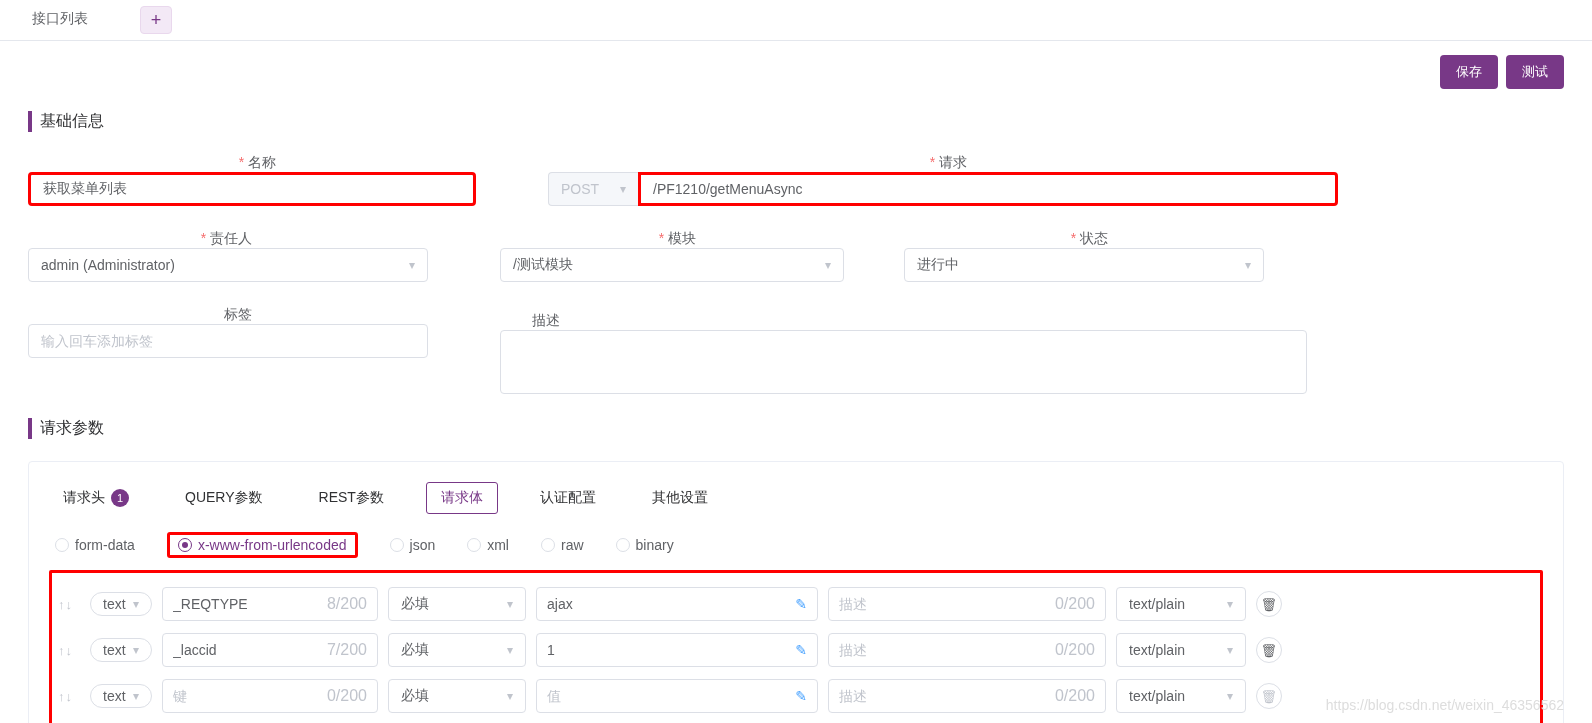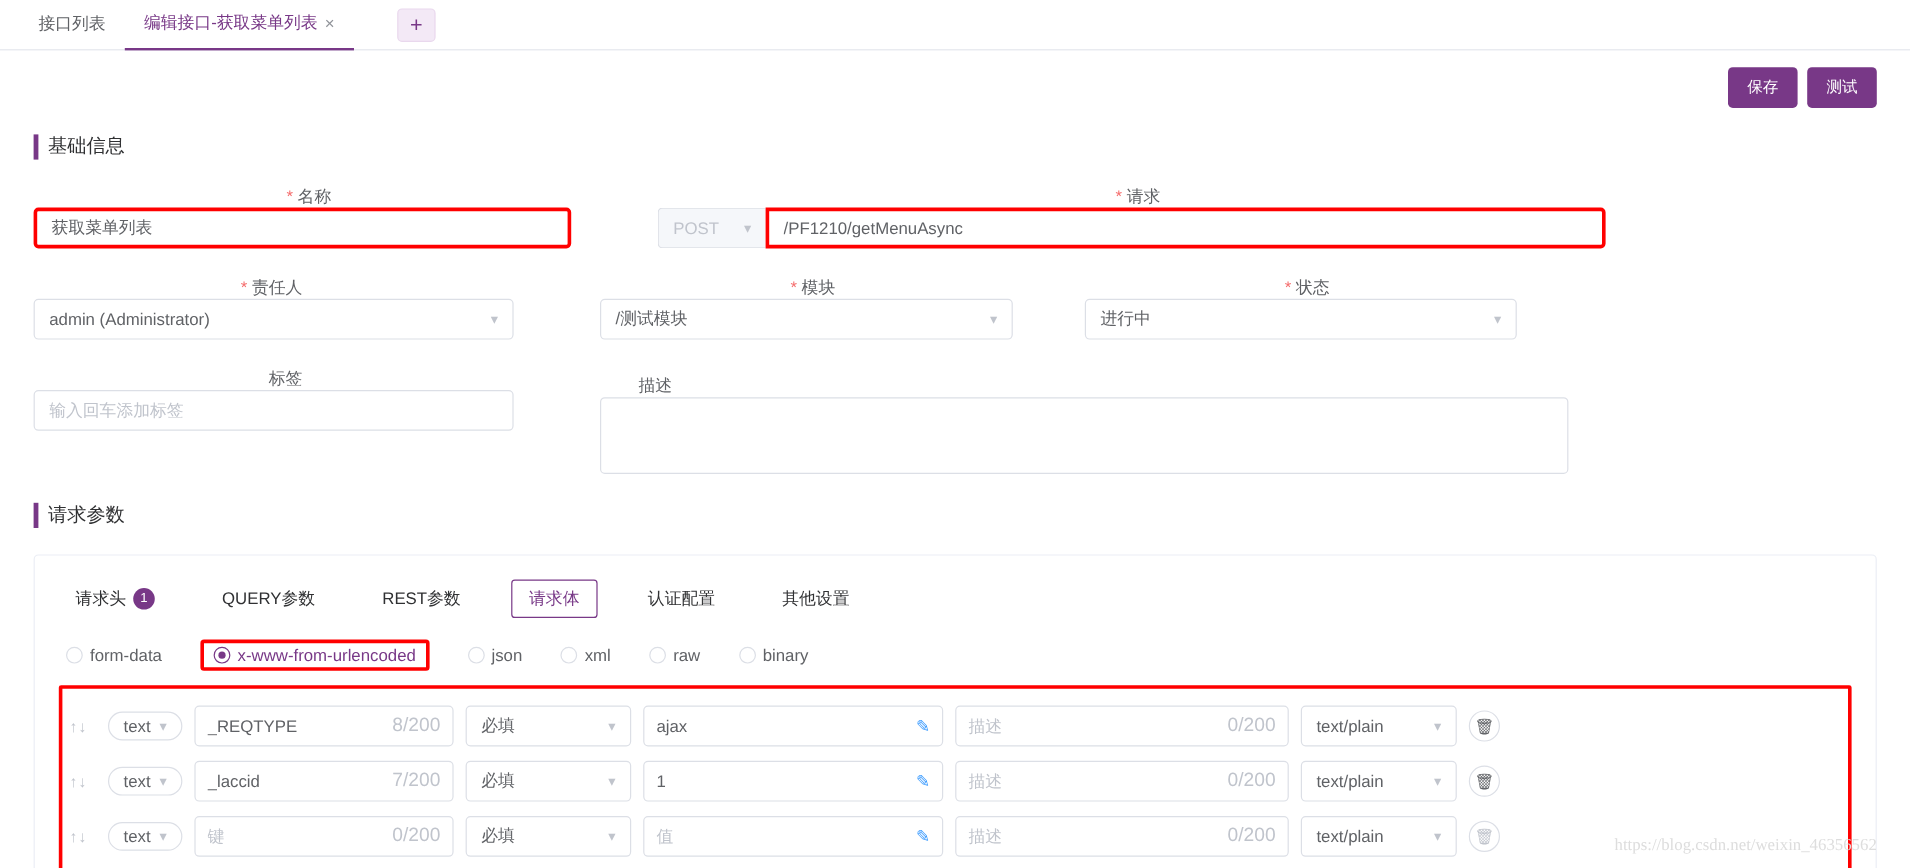--- a/index.html
+++ b/index.html
@@ -61,47 +61,43 @@
 
 .big-red-wrap { border: 3px solid #ff0000; padding: 8px 6px; border-radius: 2px; }
 .param-row { display: flex; align-items: center; gap: 10px; padding: 6px 0; }
 .arrows { color: #c0c4cc; font-size: 13px; width: 22px; letter-spacing: 1px; user-select: none; }
 .type-select { width: 62px; height: 24px; border-radius: 17px; }
 .key-wrap { display: flex; align-items: center; border: 1px solid #dcdfe6; border-radius: 4px; height: 34px; width: 216px; padding: 0 10px; }
 .key-wrap input { border: none; outline: none; flex: 1; font-size: 14px; color: #606266; min-width: 0; }
 .key-wrap input::placeholder { color: #c0c4cc; }
 .counter { color: #c0c4cc; font-size: 16px; white-space: nowrap; }
 .req-select { width: 138px; }
-.val-wrap { display: flex; align-items: center; border: 1px solid #dcdfe6; border-radius: 4px; height: 34px; width: 250px; padding: 0 10px; }
+.val-wrap { display: flex; align-items: center; border: 1px solid #dcdfe6; border-radius: 4px; height: 34px; width: 282px; padding: 0 10px; }
 .val-wrap input { border: none; outline: none; flex: 1; font-size: 14px; color: #606266; min-width: 0; }
 .val-wrap input::placeholder { color: #c0c4cc; }
 .edit-icon { color: #409eff; font-size: 14px; cursor: pointer; padding-left: 6px; }
 .desc-wrap { display: flex; align-items: center; border: 1px solid #dcdfe6; border-radius: 4px; height: 34px; width: 278px; padding: 0 10px; }
 .desc-wrap input { border: none; outline: none; flex: 1; font-size: 14px; color: #606266; min-width: 0; }
 .desc-wrap input::placeholder { color: #c0c4cc; }
 .ct-select { width: 130px; }
 .del-icon { width: 26px; height: 26px; border: 1px solid #dcdfe6; border-radius: 50%; display: flex; align-items: center; justify-content: center; cursor: pointer; color: #606266; font-size: 13px; }
 .del-icon.disabled { color: #c0c4cc; cursor: not-allowed; }
 
 .scrollbar-track { height: 10px; background: #f5f5f5; border-radius: 5px; margin-top: 6px; position: relative; }
 .scrollbar-thumb { width: 60px; height: 10px; background: #d7d7d7; border-radius: 5px; position: absolute; left: 0; }
 
-.watermark { position: absolute; right: 28px; bottom: 10px; color: #ddd; font-size: 14px; font-family: Liberation Serif, serif; }
+.watermark { position: absolute; right: 28px; bottom: 10px; color: #ddd; font-size: 14px; }
 </style>
 </head>
 <body>
 
 <div class="tabs-header">
   <div class="tab">
       <span>接口列表</span>
     </div>
-  <div class="tab active">
-    <span>编辑接口-获取菜单列表</span>
-    <span class="tab-close">×</span>
-  </div>
   <div class="tab-add">+</div>
 </div>
 
 <div class="content">
 
   <div class="top-actions">
     <button class="btn-primary">保存</button>
     <button class="btn-primary">测试</button>
   </div>
 

